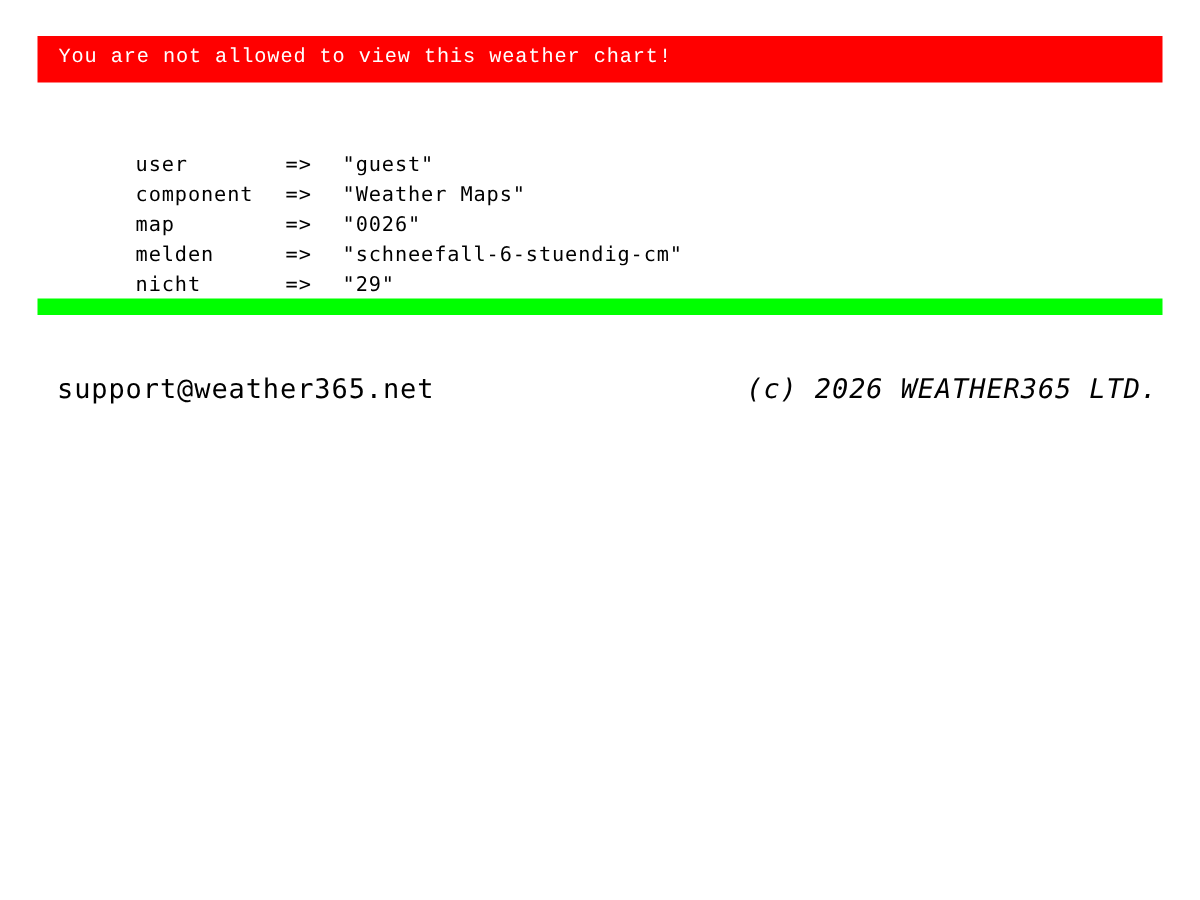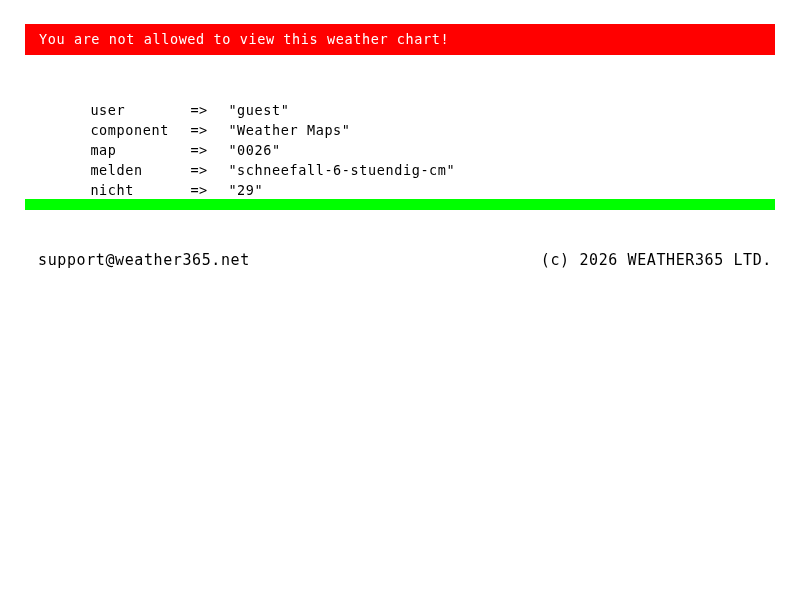--- a/index.html
+++ b/index.html
@@ -30,20 +30,21 @@
     padding: 5px 14px 6px 14px;
     font-size: 13.5px;
     line-height: 20px;
     letter-spacing: 0.6px;
     white-space: nowrap;
   }
   .banner-error {
     top: 24px;
     background: #ff0000;
     color: #ffffff;
+    font-family: Liberation Mono, monospace;
   }
   .banner-info {
     top: 199px;
     background: #00ff00;
     color: #000000;
   }
   .banner .line {
     display: block;
   }
   .params {
@@ -68,32 +69,33 @@
     width: 38px;
   }
   .param-val {
     display: inline-block;
   }
   .footer {
     position: absolute;
     left: 38px;
     top: 250px;
     width: 734px;
-    font-size: 15px;
+    font-size: 18px;
     line-height: 20px;
     letter-spacing: 0.6px;
     text-align: center;
   }
   .footer-left {
     float: left;
     white-space: nowrap;
   }
   .footer-right {
     float: right;
     white-space: nowrap;
+    font-style: italic;
   }
   .clear { clear: both; }
 </style>
 </head>
 <body>
 
 <div class="page">
 
   <div class="banner banner-error">
     <span class="line">You are not allowed to view this weather chart!</span>

